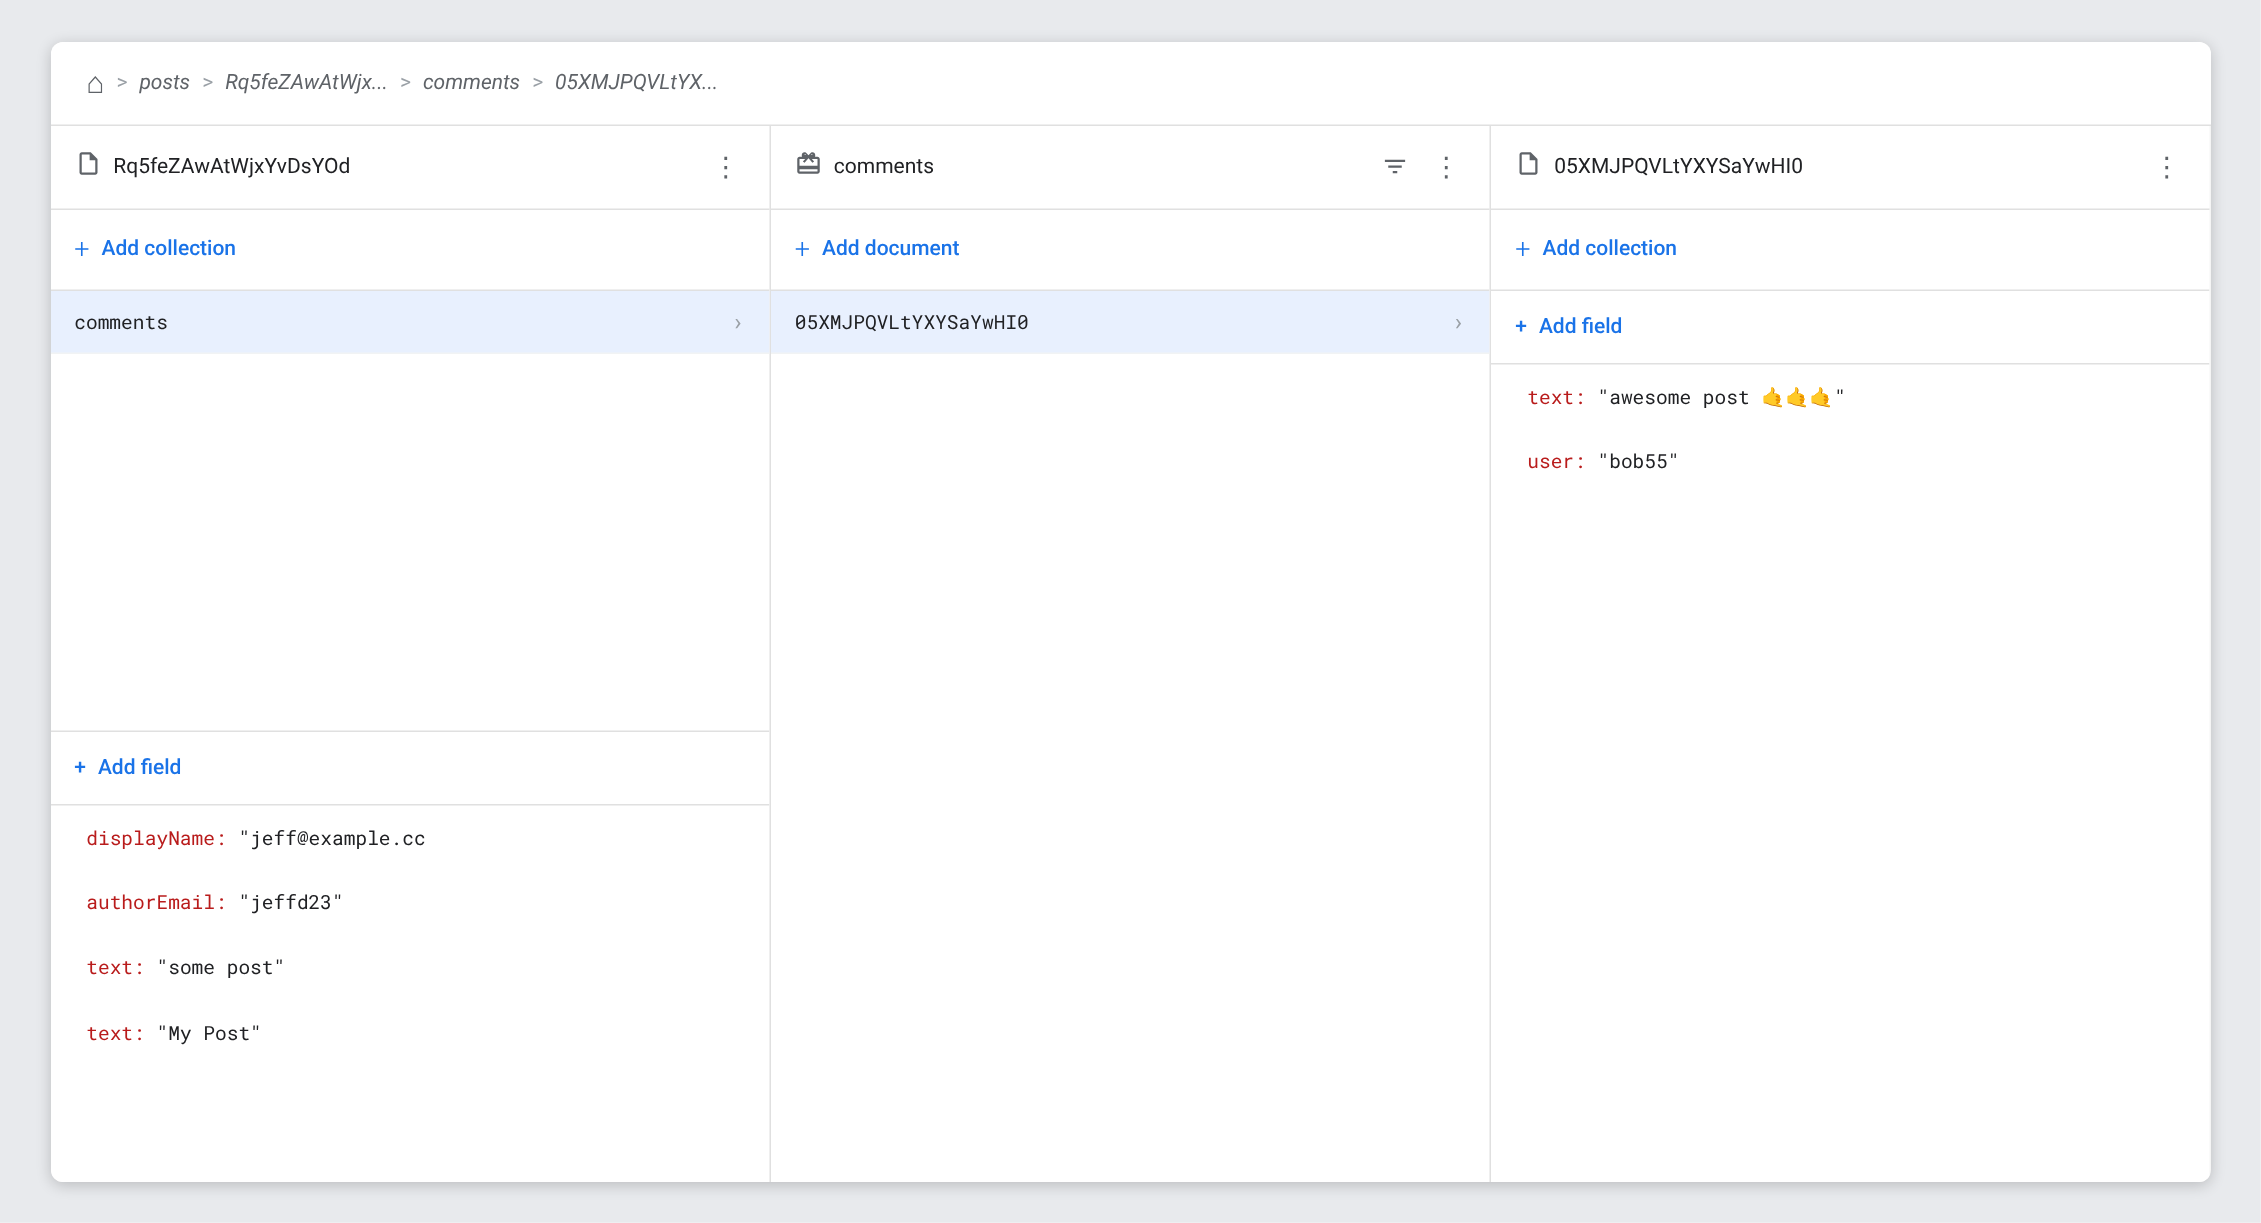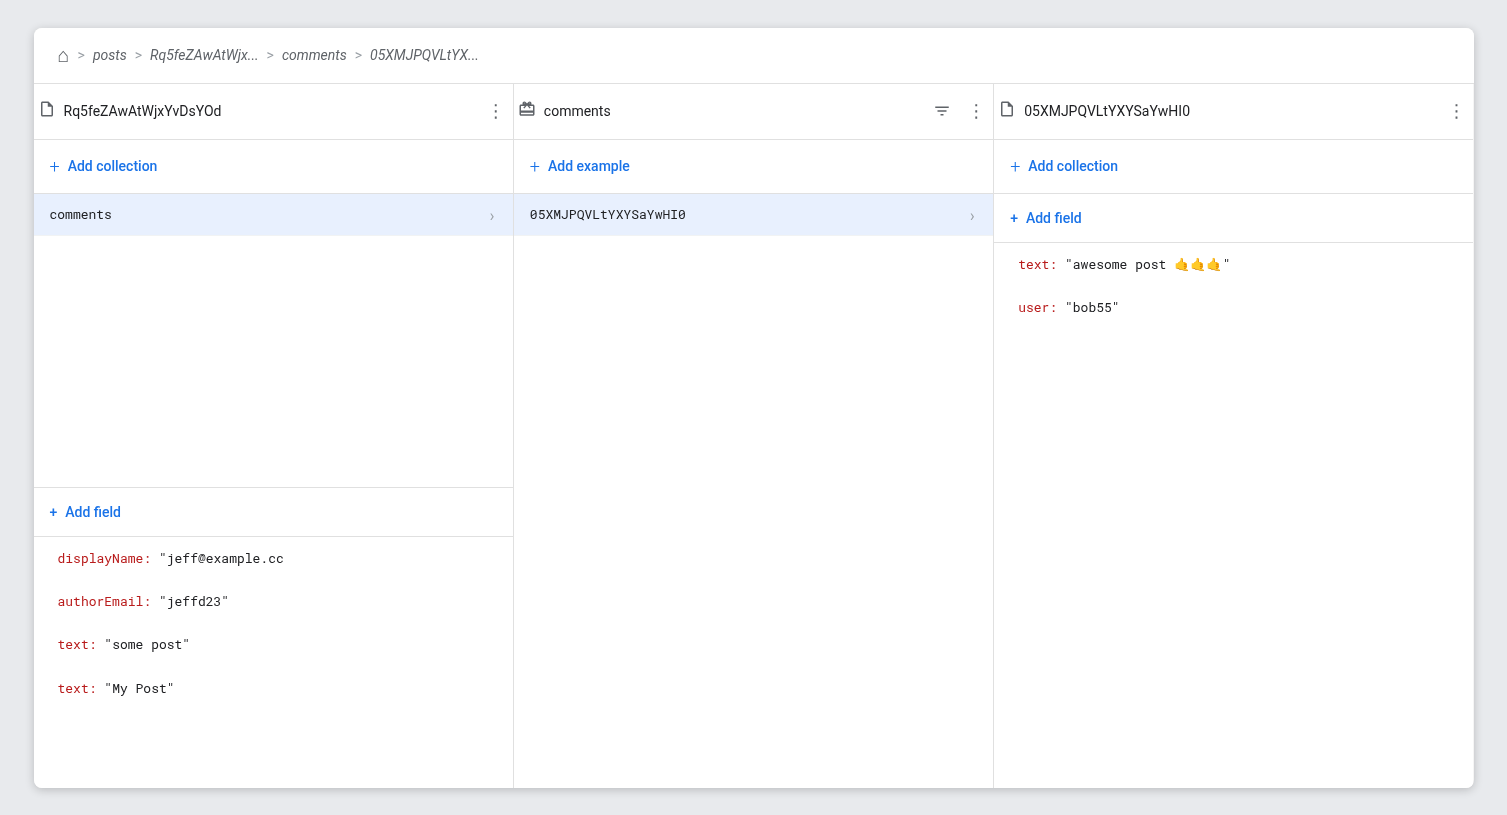--- a/index.html
+++ b/index.html
@@ -61,21 +61,21 @@
       background: #fff;
       min-width: 0;
     }
     .panel:last-child {
       border-right: none;
     }
     
     .panel-header {
       display: flex;
       align-items: center;
-      padding: 0 4px;
+      padding: 0 16px;
       height: 56px;
       border-bottom: 1px solid #e0e0e0;
       gap: 8px;
       flex-shrink: 0;
     }
     .panel-header-icon {
       color: #5f6368;
       font-size: 16px;
     }
     .panel-header-title {
@@ -274,21 +274,21 @@
                 <path d="M10 18h4v-2h-4v2zM3 6v2h18V6H3zm3 7h12v-2H6v2z"></path>
               </svg>
           </button>
           <button class="icon-btn">⋮</button>
         </div>
       </div>
       <div class="panel-body">
 
         <div class="add-action">
           <span class="plus-icon">+</span>
-          <span>Add example</span>
+          <span>Add document</span>
         </div>
 
         <div class="list-item selected">
           <span class="list-item-label">05XMJPQVLtYXYSaYwHI0</span>
           <span class="list-item-chevron">›</span>
         </div>
       </div>
     </div>
 
     <div class="panel">

